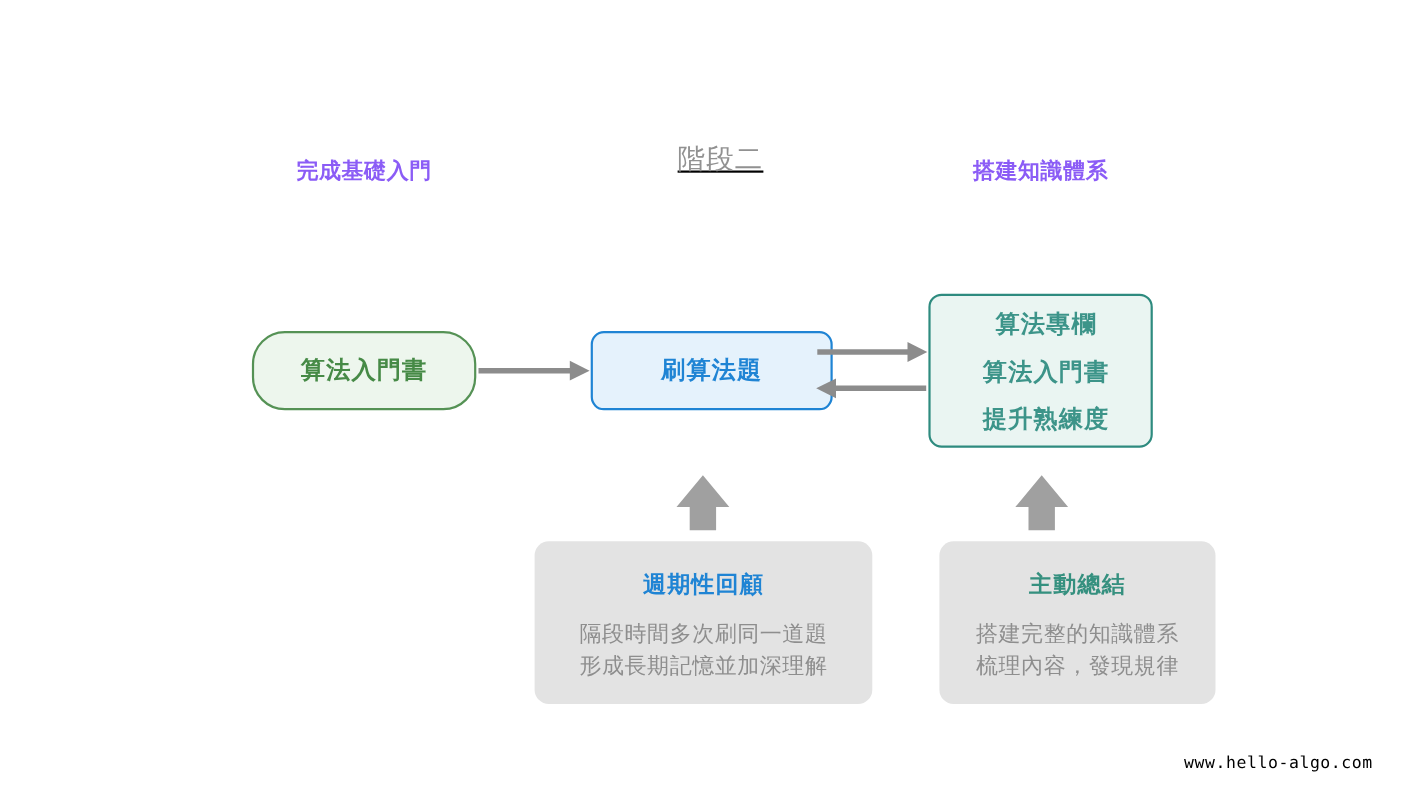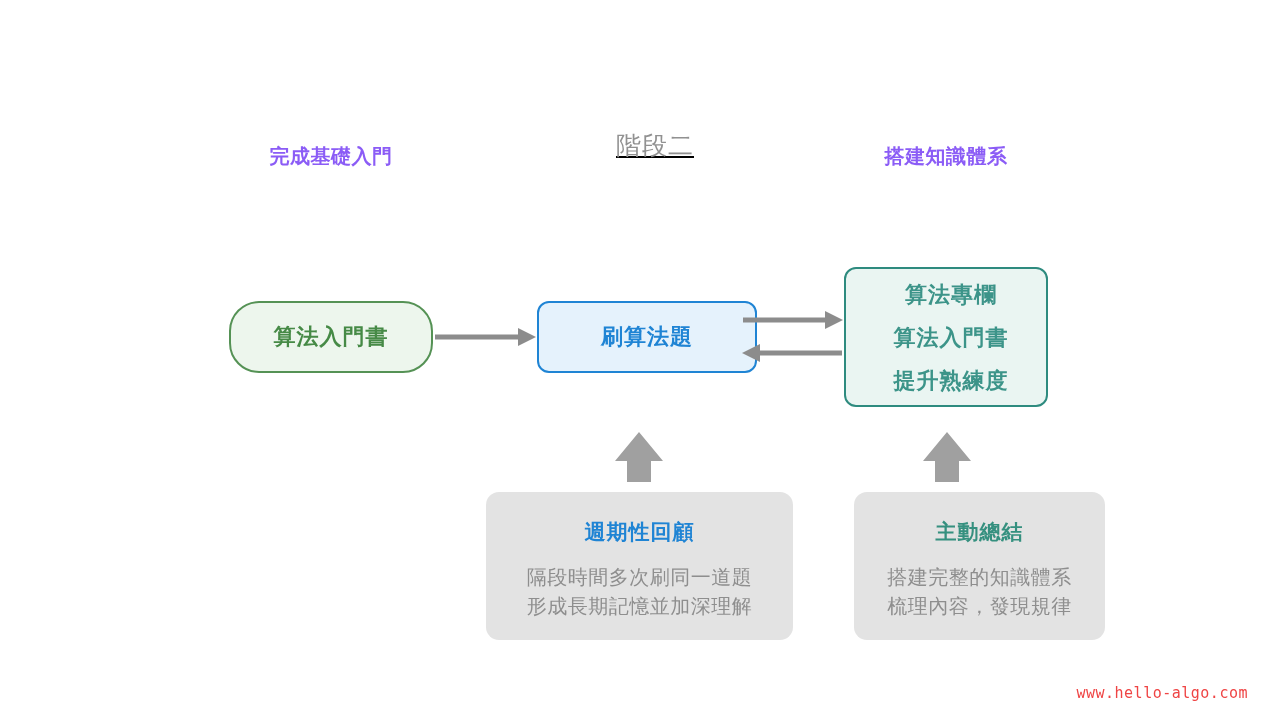--- a/index.html
+++ b/index.html
@@ -139,21 +139,21 @@
     pointer-events: none;
   }
 
   
   #watermark {
     position: absolute;
     right: 32px;
     bottom: 18px;
     font-family: "DejaVu Sans Mono", "Liberation Mono", monospace;
     font-size: 15px;
-    color: #ef4444;
+    color: #000000;
     letter-spacing: 0.5px;
   }
 </style>
 </head>
 <body>
 
 <div class="canvas">
 
   <div class="stage-head" id="stage-1">
     <div class="stage-sub">完成基礎入門</div>

